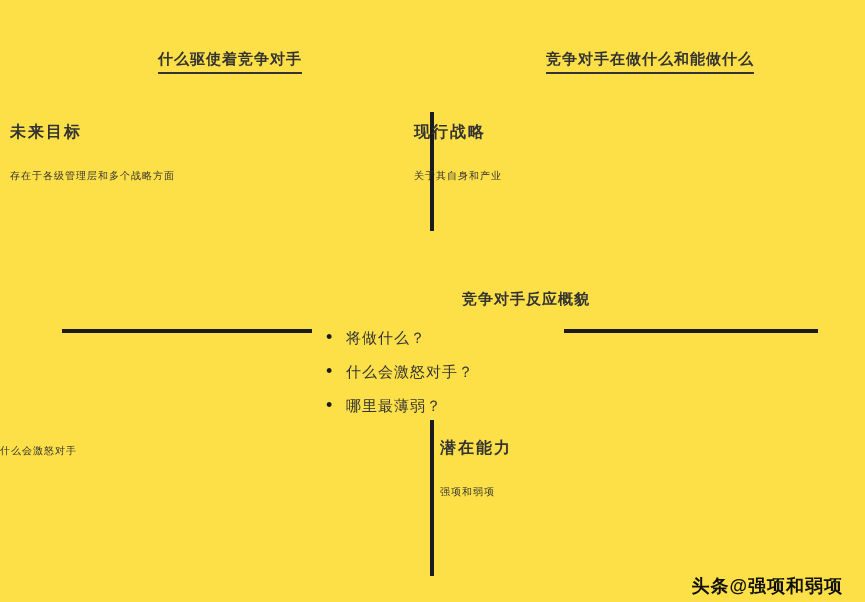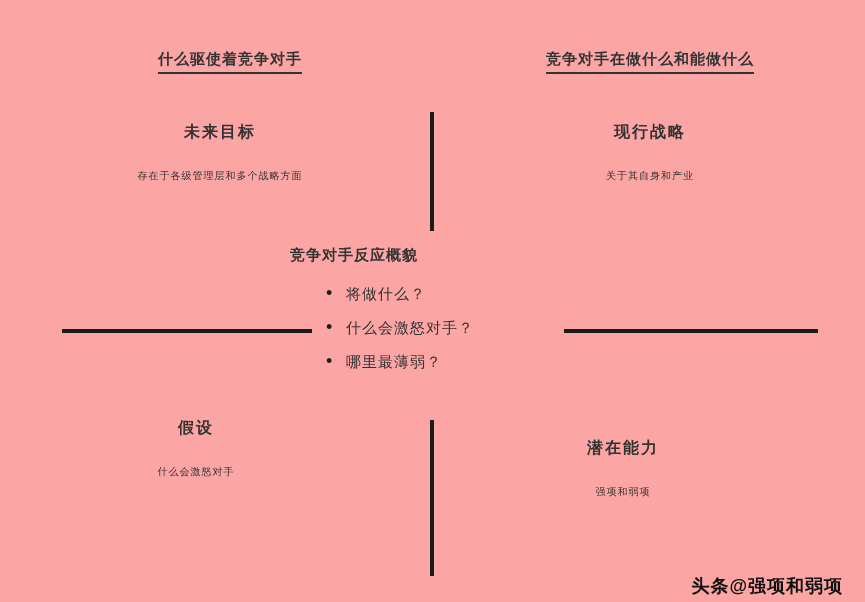--- a/index.html
+++ b/index.html
@@ -1,43 +1,43 @@
 <!DOCTYPE html>
 <html><head>
 <meta charset="utf-8">
 <style>
   html,body{margin:0;padding:0;}
   body{font-family:"Liberation Sans","DejaVu Sans",sans-serif;background:#ffffff;}
-  .canvas{position:relative;width:865px;height:602px;background:#fca5a5;overflow:hidden;color:#333333;}
+  .canvas{position:relative;width:865px;height:602px;background:#fde047;overflow:hidden;color:#333333;}
 
   
   .line{position:absolute;background:#1b1b1b;}
   .v-top{left:430px;top:112px;width:4px;height:119px;}
   .v-bottom{left:430px;top:420px;width:4px;height:156px;}
   .h-left{left:62px;top:329px;width:250px;height:4px;}
   .h-right{left:564px;top:329px;width:254px;height:4px;}
 
   
   .col-heading{position:absolute;top:50px;text-align:center;font-size:15px;font-weight:bold;letter-spacing:1px;}
   .col-heading span{display:inline-block;border-bottom:2px solid #333333;padding-bottom:3px;}
   .hl-left{left:20px;width:420px;}
   .hl-right{left:440px;width:420px;}
 
   
-  .quad{position:absolute;text-align:center;}
+  .quad{position:absolute;text-align:left;}
   .quad .title{font-size:16px;font-weight:bold;letter-spacing:2px;}
   .quad .desc{font-size:10px;margin-top:26px;letter-spacing:1px;}
   .q-fg{top:122px;left:10px;width:420px;}
-  .q-cs{top:122px;left:440px;width:420px;}
+  .q-cs{top:122px;left:414px;width:420px;}
   .q-as{top:418px;left:0px;width:392px;}
   .q-cap{top:418px;left:440px;width:366px;margin-top:20px;}
 
   
   .center-block{position:absolute;top:246px;left:290px;width:300px;}
-  .center-block .title{font-size:15px;font-weight:bold;text-align:left;letter-spacing:1px;}
+  .center-block .title{font-size:15px;font-weight:bold;text-align:right;letter-spacing:1px;margin-top:44px;}
   .center-list{list-style:none;margin:20px 0 0 0;padding:0 0 0 56px;}
   .center-list li{position:relative;font-size:15px;margin-bottom:15px;letter-spacing:1px;}
   .center-list li::before{content:"•";position:absolute;left:-20px;top:-2px;font-size:18px;color:#1b1b1b;}
 
   
   .watermark{position:absolute;right:22px;bottom:4px;font-size:18px;font-weight:bold;color:#101010;letter-spacing:1px;}
 </style>
 </head>
 <body>
 
@@ -68,21 +68,20 @@
   <div class="center-block">
     <div class="title">竞争对手反应概貌</div>
     <ul class="center-list">
       <li>将做什么？</li>
       <li>什么会激怒对手？</li>
       <li>哪里最薄弱？</li>
     </ul>
   </div>
 
   <div class="quad q-as">
-    <div class="title">假设</div>
     <div class="desc">什么会激怒对手</div>
   </div>
 
   <div class="quad q-cap">
     <div class="title">潜在能力</div>
     <div class="desc">强项和弱项</div>
   </div>
 
   <div class="watermark">头条@强项和弱项</div>
 

